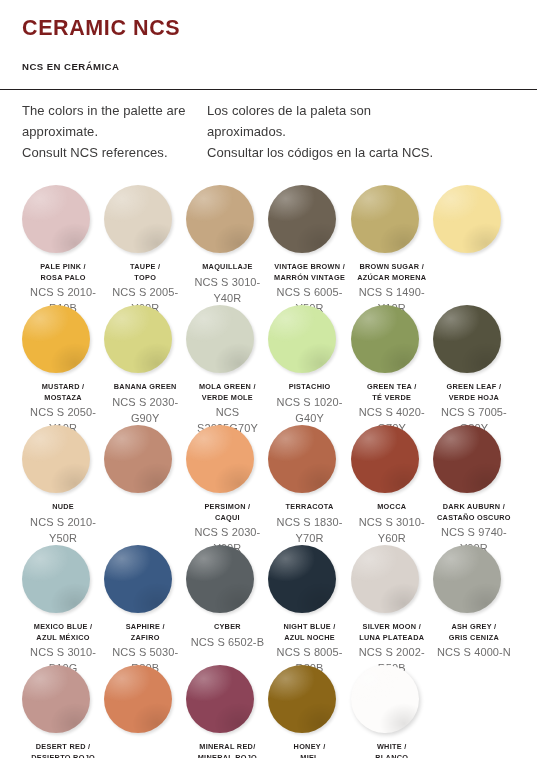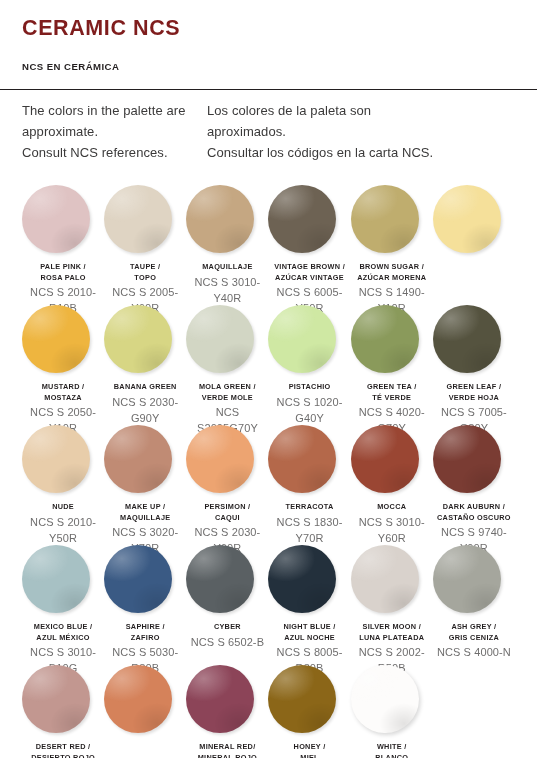--- a/index.html
+++ b/index.html
@@ -185,21 +185,21 @@
           <div class="name">MAQUILLAJE</div>
           <div class="code">NCS S 3010-Y40R</div>
         </div>
       </div>
       <div class="cell">
         <div class="dot-wrap">
           <div class="dot" style="background: rgb(109, 98, 83);"></div>
         </div>
         <div class="labels">
           <div class="name">VINTAGE BROWN /
-AZÚCAR VINTAGE</div>
+MARRÓN VINTAGE</div>
           <div class="code">NCS S 6005-Y50R</div>
         </div>
       </div>
       <div class="cell">
         <div class="dot-wrap">
           <div class="dot" style="background: rgb(191, 173, 110);"></div>
         </div>
         <div class="labels">
           <div class="name">BROWN SUGAR /
 AZÚCAR MORENA</div>
@@ -275,25 +275,20 @@
         </div>
         <div class="labels">
           <div class="name">NUDE</div>
           <div class="code">NCS S 2010-Y50R</div>
         </div>
       </div>
       <div class="cell">
         <div class="dot-wrap">
           <div class="dot" style="background: rgb(192, 139, 116);"></div>
         </div>
-        <div class="labels">
-          <div class="name">MAKE UP /
-MAQUILLAJE</div>
-          <div class="code">NCS S 3020-Y70R</div>
-        </div>
       </div>
       <div class="cell">
         <div class="dot-wrap">
           <div class="dot" style="background: rgb(237, 164, 113);"></div>
         </div>
         <div class="labels">
           <div class="name">PERSIMON /
 CAQUI</div>
           <div class="code">NCS S 2030-Y60R</div>
         </div>

